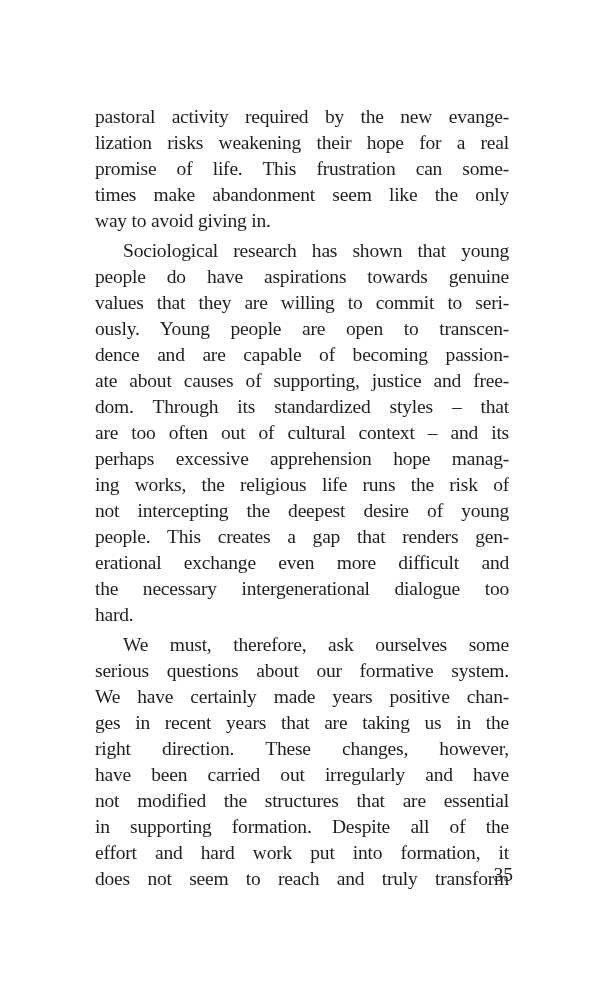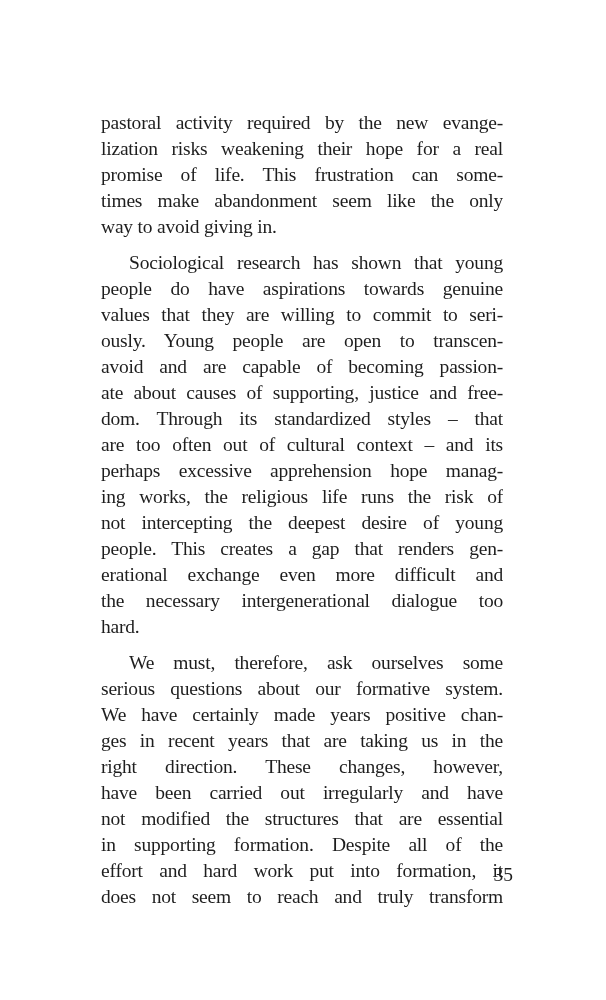--- a/index.html
+++ b/index.html
@@ -23,21 +23,21 @@
   .text-block {
     position: absolute;
     left: 91px;
     top: 100px;
     width: 422px;
     font-size: 19.5px;
     line-height: 26px;
     letter-spacing: -0.2px;
   }
   .para {
-    margin: 10px;
+    margin: 4px;
     padding: 0;
   }
   .line {
     text-align: justify;
     text-align-last: justify;
     height: 26px;
     overflow: hidden;
     white-space: normal;
   }
   .line.flush {
@@ -67,21 +67,21 @@
         <div class="line">lization risks weakening their hope for a real</div>
         <div class="line">promise of life. This frustration can some-</div>
         <div class="line">times make abandonment seem like the only</div>
         <div class="line flush">way to avoid giving in.</div>
       </div>
       <div class="para">
         <div class="line indent">Sociological research has shown that young</div>
         <div class="line">people do have aspirations towards genuine</div>
         <div class="line">values that they are willing to commit to seri-</div>
         <div class="line">ously. Young people are open to transcen-</div>
-        <div class="line">avoid and are capable of becoming passion-</div>
+        <div class="line">dence and are capable of becoming passion-</div>
         <div class="line">ate about causes of supporting, justice and free-</div>
         <div class="line">dom. Through its standardized styles – that</div>
         <div class="line">are too often out of cultural context – and its</div>
         <div class="line">perhaps excessive apprehension hope manag-</div>
         <div class="line">ing works, the religious life runs the risk of</div>
         <div class="line">not intercepting the deepest desire of young</div>
         <div class="line">people. This creates a gap that renders gen-</div>
         <div class="line">erational exchange even more difficult and</div>
         <div class="line">the necessary intergenerational dialogue too</div>
         <div class="line flush">hard.</div>

